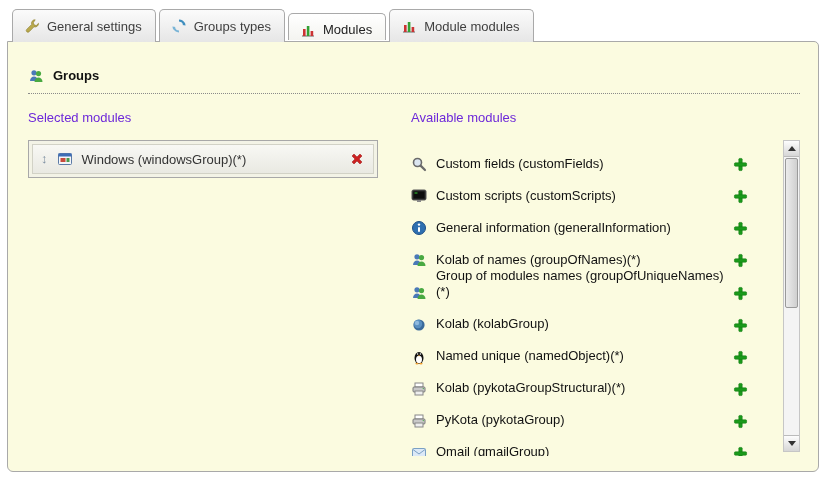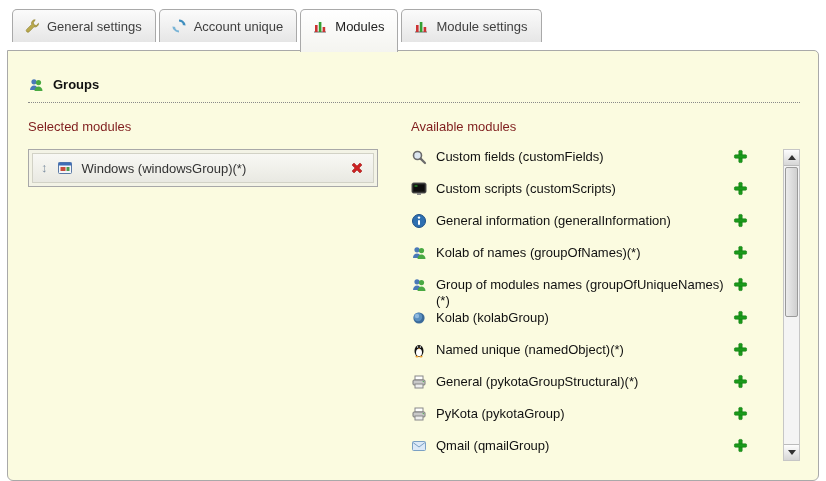--- a/index.html
+++ b/index.html
@@ -4,32 +4,32 @@
 <style>
   * { box-sizing: border-box; }
   html,body { margin:0; padding:0; }
   body {
     width:826px; height:481px; overflow:hidden;
     background:#ffffff;
     font-family:"Liberation Sans", sans-serif;
     font-size:13px; color:#222;
   }
   
-  .tabs-bar { display:flex; align-items:flex-start; gap:3px; padding:9px 0 0 12px; position:relative; z-index:2; }
+  .tabs-bar { display:flex; align-items:center; gap:3px; padding:9px 0 0 12px; position:relative; z-index:2; }
   .tab {
     display:flex; align-items:center; gap:7px;
     padding:8px 13px 8px 11px;
     background:linear-gradient(#fbfbfb,#e6e6e6);
     border:1px solid #a9a9a9; border-bottom:none;
     border-radius:5px 5px 0 0;
     color:#3f3f3f; cursor:pointer; white-space:nowrap;
   }
   .tab.active {
     background:linear-gradient(#ffffff,#f4f4f0);
-    margin-bottom:-1px; padding-bottom:18px; color:#222;
+    margin-bottom:-1px; padding-bottom:2px; color:#222;
   }
   .ticon { width:16px; height:16px; flex:none; }
   .ticon svg { width:100%; height:100%; display:block; }
 
   
   .content {
     margin:-1px 7px 0; height:431px;
     background:#fbfbe0;
     border:1px solid #a9a9a9;
     border-radius:0 5px 6px 6px;
@@ -40,37 +40,37 @@
     margin:26px 18px 0 20px; padding-bottom:9px;
     border-bottom:1px dotted #8a8a8a;
     font-weight:bold; color:#111;
   }
   .icon16 { width:16px; height:16px; flex:none; }
   .icon16 svg { width:100%; height:100%; display:block; }
 
   .cols { display:flex; margin:16px 18px 0 20px; }
   .col-left { width:383px; flex:none; }
   .col-right { flex:1; }
-  .col-head { margin-bottom:15px; color:#7f1d1d; }
+  .col-head { margin-bottom:15px; color:#6d28d9; }
 
   
   .sel-box { width:350px; border:1px solid #a8a8a8; background:#f3f3e6; padding:3px; }
   .sel-item {
     display:flex; align-items:center; gap:9px;
     background:linear-gradient(#f8f8f4,#e9e9e2);
     border:1px solid #d2d2c6; padding:6px 8px; cursor:move;
   }
   .drag-handle { color:#7c8ea0; font-size:13px; line-height:14px; cursor:grab; flex:none; }
   .sel-label { flex:1; color:#333; }
   .del-btn { width:16px; height:16px; flex:none; cursor:pointer; }
   .del-btn svg { width:100%; height:100%; display:block; }
 
   
   .avail-list { position:relative; padding-right:30px; height:316px; overflow:hidden; }
-  .avail-row { display:flex; align-items:flex-start; gap:9px; min-height:32px; }
+  .avail-row { display:flex; align-items:flex-end; gap:9px; min-height:32px; }
   .avail-label { flex:1; max-width:288px; line-height:1.25; color:#111; }
   .add-btn { width:15px; height:15px; flex:none; margin-right:6px; cursor:pointer; }
   .add-btn svg { width:100%; height:100%; display:block; }
 
   
   .scrollbar {
     position:absolute; top:0; right:0; width:17px; height:312px;
     background:#f4f4f4; border:1px solid #c6c6c6;
   }
   .sb-btn {
@@ -102,21 +102,21 @@
   </div>
   <div class="tab">
     <span class="ticon">
       <svg viewBox="0 0 16 16">
           <path d="M8 2.6a5.4 5.4 0 0 1 5 3.4" fill="none" stroke="#3f8fbf" stroke-width="2"></path>
           <polygon points="14.6,7.6 11.4,6.9 13.8,4.3" fill="#3f8fbf"></polygon>
           <path d="M8 13.4a5.4 5.4 0 0 1-5-3.4" fill="none" stroke="#79b4d6" stroke-width="2"></path>
           <polygon points="1.4,8.4 4.6,9.1 2.2,11.7" fill="#79b4d6"></polygon>
         </svg>
     </span>
-    <span>Account unique</span>
+    <span>Groups types</span>
   </div>
   <div class="tab active">
     <span class="ticon">
       <svg viewBox="0 0 16 16">
           <line x1="2" y1="14" x2="14" y2="14" stroke="#666"></line>
           <rect x="3" y="7" width="2.6" height="7" fill="#cc3333"></rect>
           <rect x="6.8" y="4" width="2.6" height="10" fill="#33a033"></rect>
           <rect x="10.6" y="9" width="2.6" height="5" fill="#cc3333"></rect>
         </svg>
     </span>
@@ -124,21 +124,21 @@
   </div>
   <div class="tab">
     <span class="ticon">
       <svg viewBox="0 0 16 16">
           <line x1="2" y1="14" x2="14" y2="14" stroke="#666"></line>
           <rect x="3" y="7" width="2.6" height="7" fill="#cc3333"></rect>
           <rect x="6.8" y="4" width="2.6" height="10" fill="#33a033"></rect>
           <rect x="10.6" y="9" width="2.6" height="5" fill="#cc3333"></rect>
         </svg>
     </span>
-    <span>Module settings</span>
+    <span>Module modules</span>
   </div>
 </div>
 
 <div class="content">
 
   <div class="section-head">
     <span class="icon16">
       <svg viewBox="0 0 16 16">
           <circle cx="6" cy="4.8" r="2.6" fill="#4a79b8"></circle>
           <path d="M2 13c0-3 2-4.5 4-4.5s4 1.5 4 4.5z" fill="#4a79b8"></path>
@@ -306,21 +306,21 @@
 
         <div class="avail-row">
           <span class="icon16">
             <svg viewBox="0 0 16 16">
                 <rect x="4" y="2" width="8" height="4" fill="#fff" stroke="#888"></rect>
                 <rect x="2" y="6" width="12" height="5" rx="1" fill="#c9c9c9" stroke="#7a7a7a"></rect>
                 <rect x="4" y="10" width="8" height="4" fill="#eee" stroke="#888"></rect>
                 <circle cx="12.3" cy="7.6" r="0.7" fill="#4a4"></circle>
               </svg>
           </span>
-          <span class="avail-label">General (pykotaGroupStructural)(*)</span>
+          <span class="avail-label">Kolab (pykotaGroupStructural)(*)</span>
           <span class="add-btn">
             <svg viewBox="0 0 16 16">
                 <rect x="6.2" y="1.5" width="3.6" height="13" rx="1" fill="#1a9a1a" stroke="#117a11" stroke-width="0.6"></rect>
                 <rect x="1.5" y="6.2" width="13" height="3.6" rx="1" fill="#1a9a1a" stroke="#117a11" stroke-width="0.6"></rect>
               </svg>
           </span>
         </div>
 
         <div class="avail-row">
           <span class="icon16">

